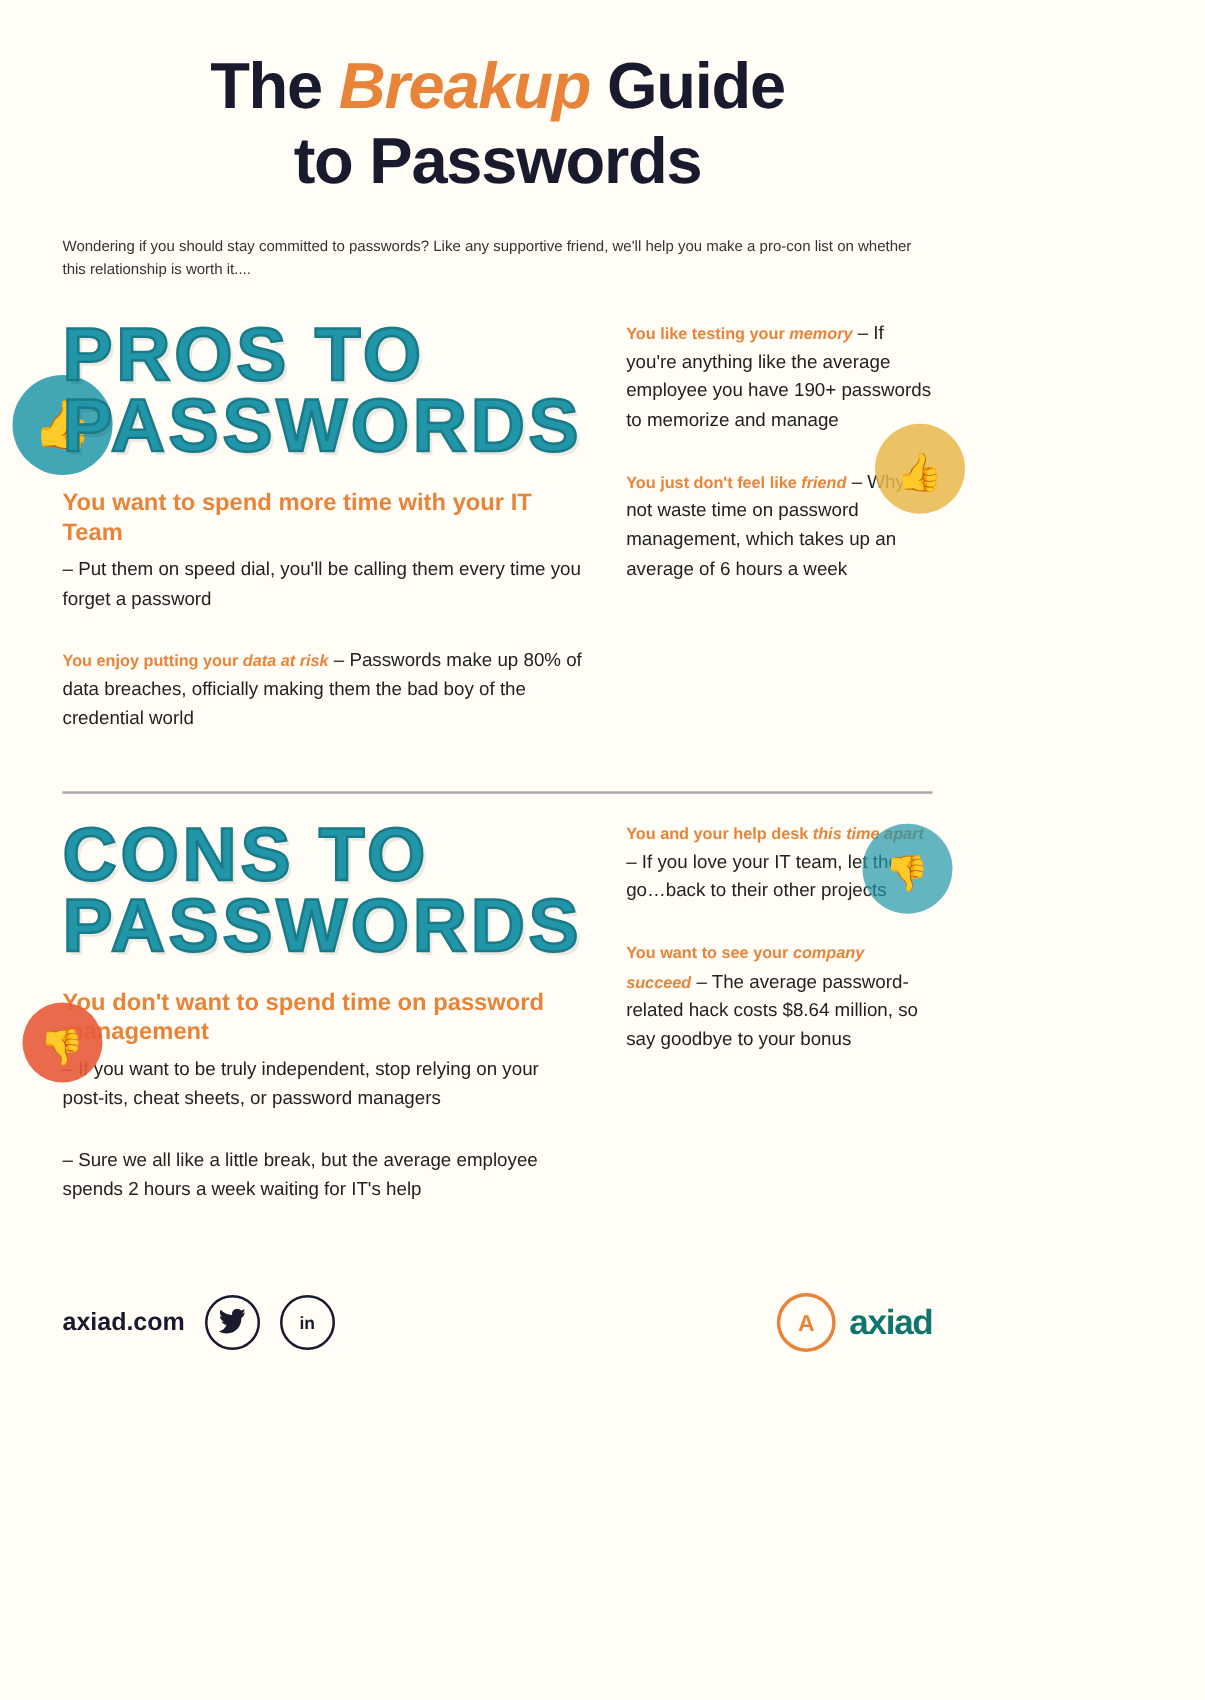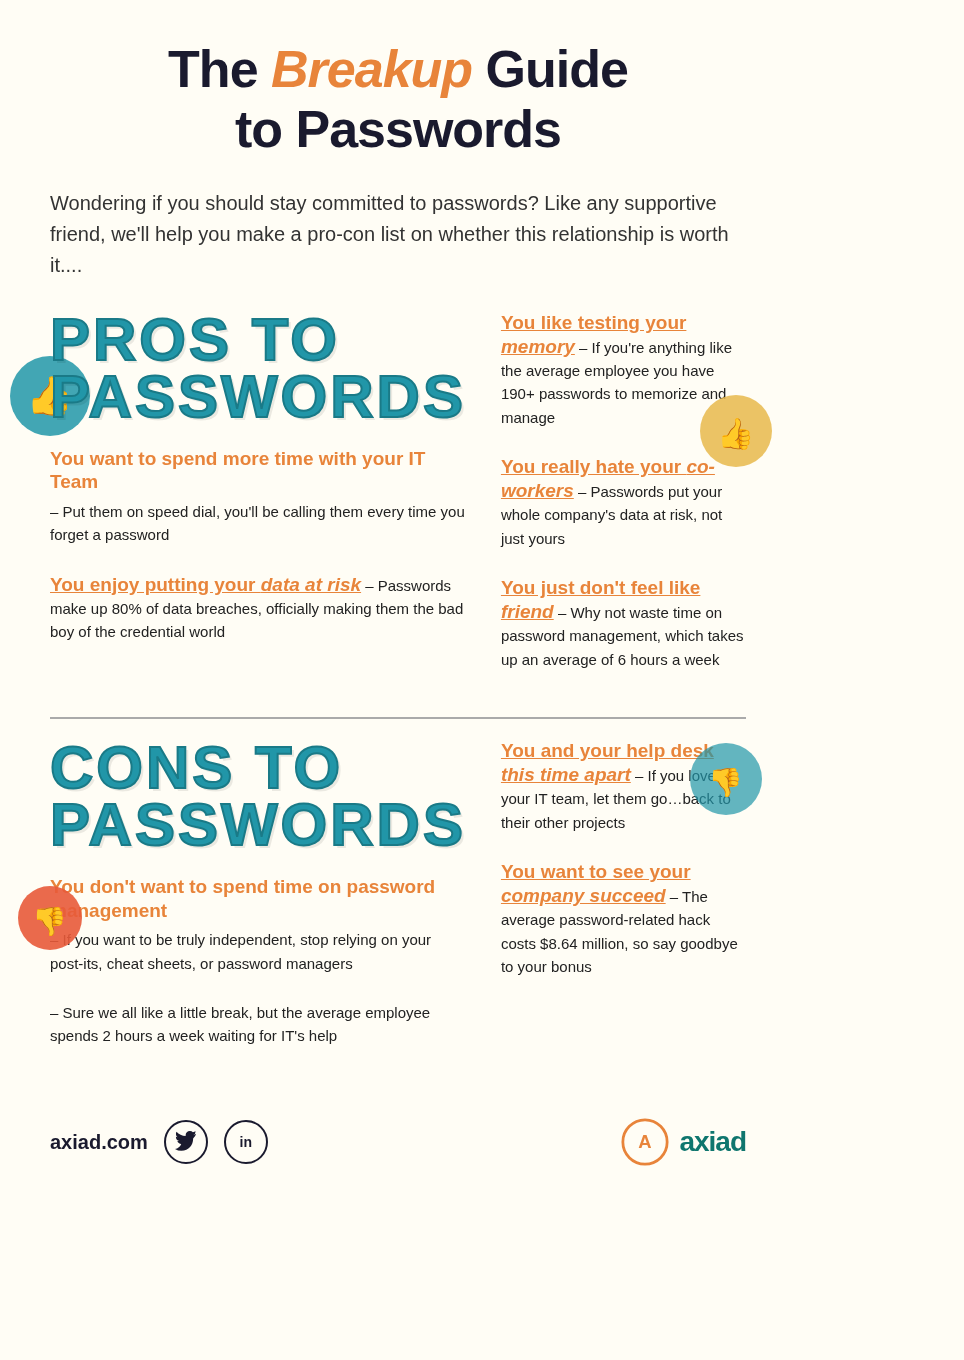--- a/index.html
+++ b/index.html
@@ -31,21 +31,21 @@
       line-height: 1.15;
       letter-spacing: -1px;
     }
     .header h1 .breakup {
       color: #e8843a;
       font-style: italic;
       font-weight: 900;
     }
 
     .intro-text {
-      font-size: 20px;
+      font-size: 12px;
       color: #333;
       line-height: 1.55;
       margin-bottom: 30px;
       max-width: 860px;
     }
 
     
     .section-block {
       margin-bottom: 26px;
     }
@@ -150,26 +150,25 @@
     }
 
     
     em.bold-it {
       font-weight: 900;
       font-style: italic;
       color: #e8843a;
     }
 
     .section-title-inline {
-      font-size: 19px;
+      font-size: 13px;
       font-weight: 900;
       color: #e8843a;
       line-height: 1.25;
       display: inline;
-      text-decoration: underline;
     }
 
     .body-inline {
       font-size: 15px;
       color: #222;
       line-height: 1.55;
       display: inline;
     }
 
     
@@ -233,26 +232,20 @@
         <text x="40" y="53" text-anchor="middle" font-size="30" fill="#fff">👍</text>
       </svg>
 
       <div class="section-block">
         <p class="section-body">
           <span class="section-title-inline">You like testing your <em class="bold-it">memory</em></span>
           <span class="body-inline"> – If you're anything like the average employee you have 190+ passwords to memorize and manage</span>
         </p>
       </div>
 
-      <div class="section-block">
-        <p class="section-body">
-          <span class="section-title-inline">You really hate your <em class="bold-it">co-workers</em></span>
-          <span class="body-inline"> – Passwords put your whole company's data at risk, not just yours</span>
-        </p>
-      </div>
 
       <div class="section-block">
         <p class="section-body">
           <span class="section-title-inline">You just don't feel like <em class="bold-it">friend</em></span>
           <span class="body-inline"> – Why not waste time on password management, which takes up an average of 6 hours a week</span>
         </p>
       </div>
     </div>
   </div>
 

